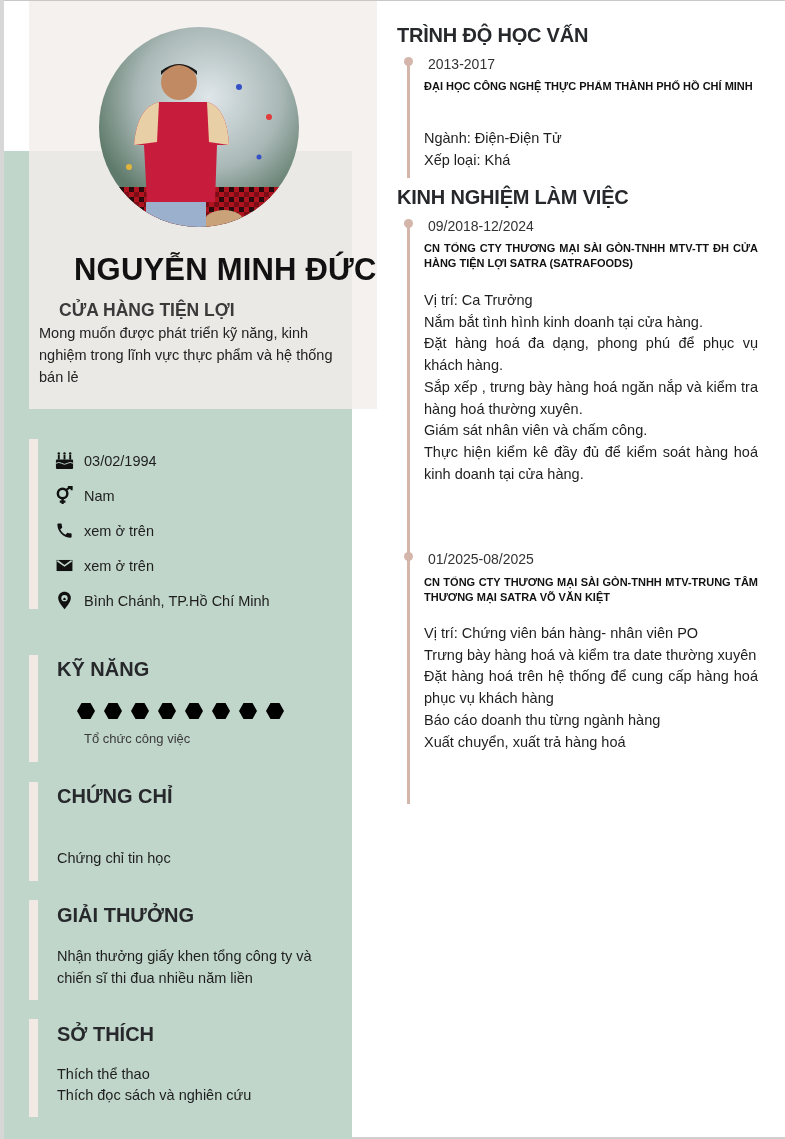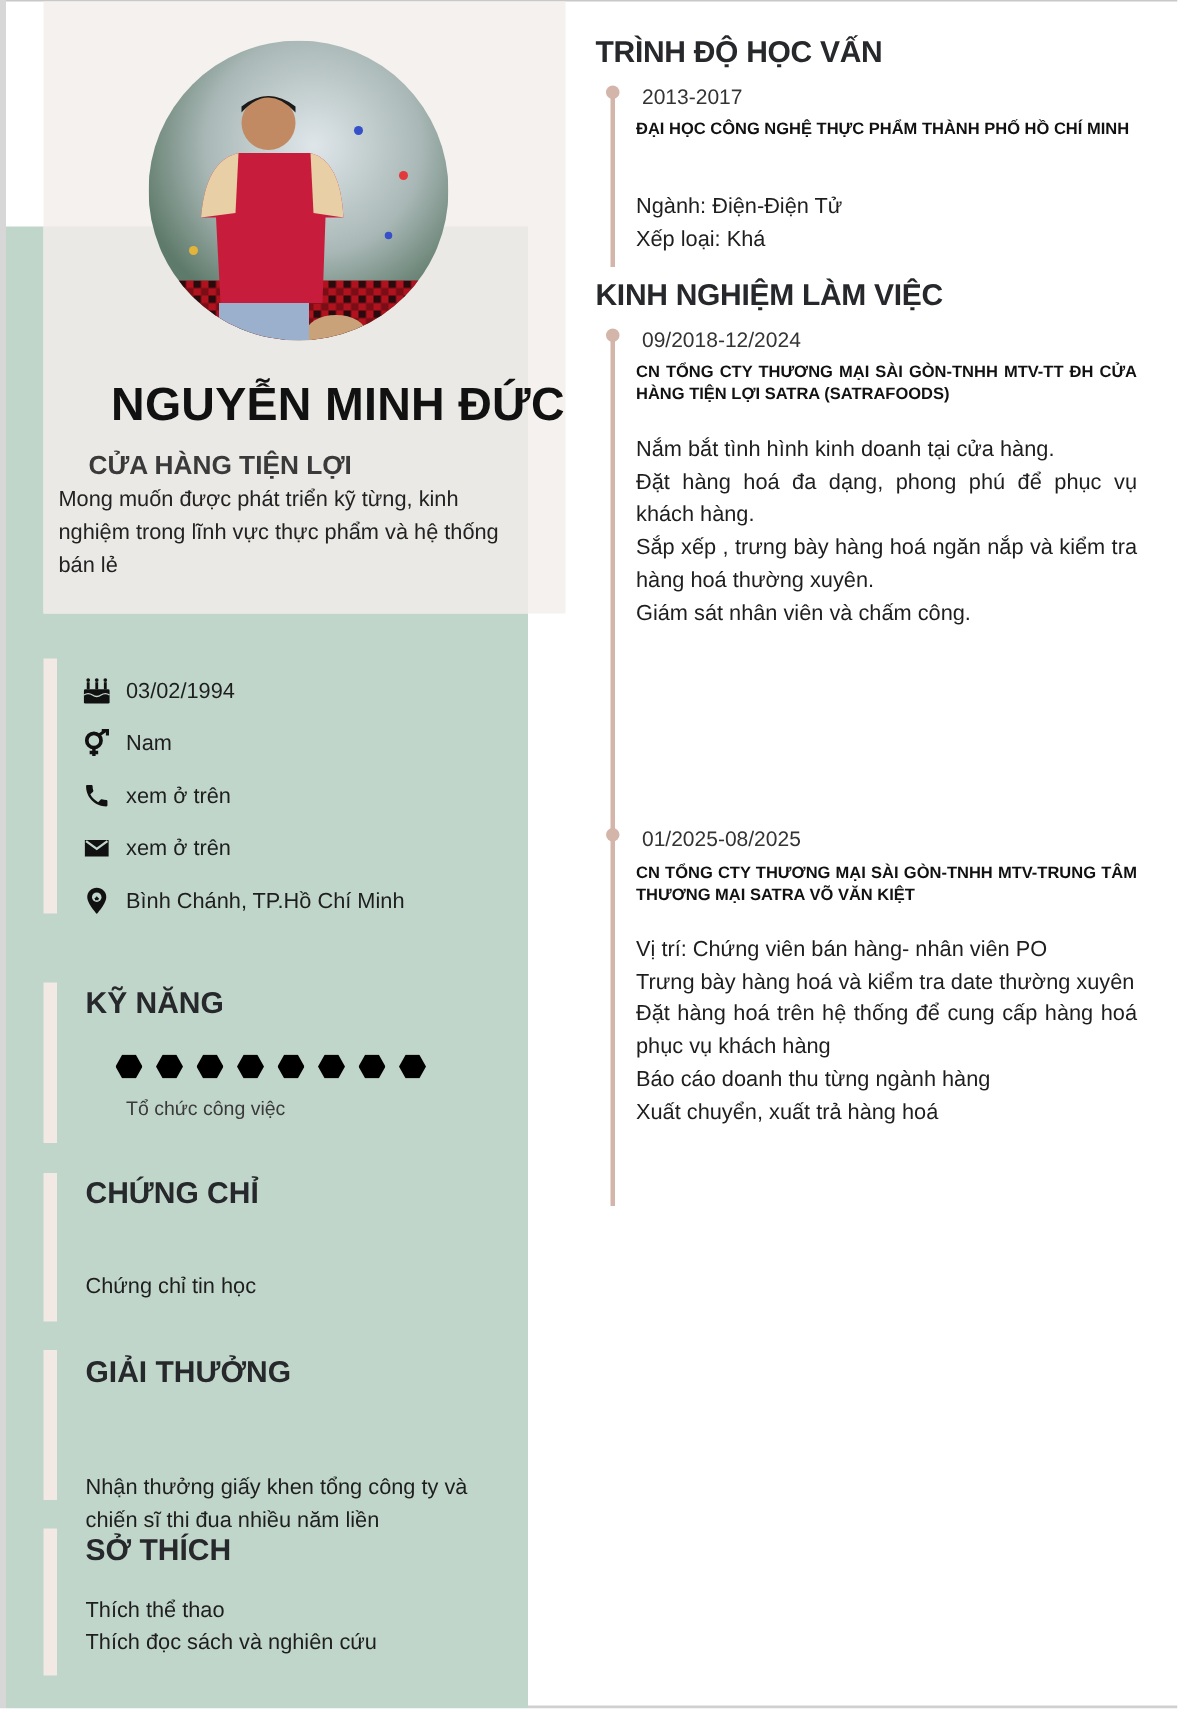--- a/index.html
+++ b/index.html
@@ -81,21 +81,21 @@
     <path d="M35 118 Q38 80 60 75 L108 75 Q128 80 130 118 L118 118 L116 175 L48 175 L45 118 Z" fill="#c81c3c"></path>
     <path d="M35 118 Q38 80 60 75 L58 115 Z" fill="#e8cfa6"></path>
     <path d="M130 118 Q128 80 108 75 L110 115 Z" fill="#e8cfa6"></path>
     <circle cx="80" cy="55" r="18" fill="#c28a62"></circle>
     <path d="M62 48 Q80 28 98 48 L98 44 Q80 30 62 44 Z" fill="#1a1a1a"></path>
   </svg>
 </div>
 
 <div class="name">NGUYỄN MINH ĐỨC</div>
 <div class="job-title">CỬA HÀNG TIỆN LỢI</div>
-<div class="objective">Mong muốn được phát triển kỹ từng, kinh nghiệm trong lĩnh vực thực phẩm và hệ thống bán lẻ</div>
+<div class="objective">Mong muốn được phát triển kỹ năng, kinh nghiệm trong lĩnh vực thực phẩm và hệ thống bán lẻ</div>
 
 <div class="section-bar" style="top:439px;height:170px;"></div>
 <div class="contact">
   <div class="contact-row">
     <span class="contact-icon">
       <svg width="19" height="19" viewBox="0 0 20 20">
           <rect x="1" y="9" width="18" height="10" rx="1" fill="#111"></rect>
           <rect x="3" y="4" width="2" height="5" fill="#111"></rect>
           <rect x="9" y="4" width="2" height="5" fill="#111"></rect>
           <rect x="15" y="4" width="2" height="5" fill="#111"></rect>
@@ -159,21 +159,21 @@
   <span class="hex"></span>
 </div>
 <div class="skill-name">Tổ chức công việc</div>
 
 <div class="section-bar" style="top:782px;height:99px;"></div>
 <div class="side-heading" style="top:785px;">CHỨNG CHỈ</div>
 <div class="side-text" style="top:848px;">Chứng chỉ tin học</div>
 
 <div class="section-bar" style="top:900px;height:100px;"></div>
 <div class="side-heading" style="top:904px;">GIẢI THƯỞNG</div>
-<div class="side-text" style="top:945px;width:270px;line-height:22px;margin-top:36px;">Nhận thưởng giấy khen tổng công ty và chiến sĩ thi đua nhiều năm liền</div>
+<div class="side-text" style="top:945px;width:270px;line-height:22px;">Nhận thưởng giấy khen tổng công ty và chiến sĩ thi đua nhiều năm liền</div>
 
 <div class="section-bar" style="top:1019px;height:98px;"></div>
 <div class="side-heading" style="top:1023px;">SỞ THÍCH</div>
 <div class="side-text" style="top:1064px;">Thích thể thao</div>
 <div class="side-text" style="top:1085px;">Thích đọc sách và nghiên cứu</div>
 
 <div class="right-heading" style="top:24px;">TRÌNH ĐỘ HỌC VẤN</div>
 <div class="timeline-line" style="top:60px;height:118px;"></div>
 <div class="timeline-dot" style="top:57px;"></div>
 <div class="tl-date" style="top:56px;">2013-2017</div>
@@ -183,24 +183,26 @@
   <div>Xếp loại: Khá</div>
 </div>
 
 <div class="right-heading" style="top:186px;">KINH NGHIỆM LÀM VIỆC</div>
 <div class="timeline-line" style="top:222px;height:582px;"></div>
 
 <div class="timeline-dot" style="top:219px;"></div>
 <div class="tl-date" style="top:218px;">09/2018-12/2024</div>
 <div class="tl-org" style="top:241px;">CN TỔNG CTY THƯƠNG MẠI SÀI GÒN-TNHH MTV-TT ĐH CỬA HÀNG TIỆN LỢI SATRA (SATRAFOODS)</div>
 <div class="tl-lines" style="top:290px;">
+  <div>Vị trí: Ca Trưởng</div>
   <div>Nắm bắt tình hình kinh doanh tại cửa hàng.</div>
   <div>Đặt hàng hoá đa dạng, phong phú để phục vụ khách hàng.</div>
   <div>Sắp xếp , trưng bày hàng hoá ngăn nắp và kiểm tra hàng hoá thường xuyên.</div>
   <div>Giám sát nhân viên và chấm công.</div>
+  <div>Thực hiện kiểm kê đầy đủ để kiểm soát hàng hoá kinh doanh tại cửa hàng.</div>
 </div>
 
 <div class="timeline-dot" style="top:552px;"></div>
 <div class="tl-date" style="top:551px;">01/2025-08/2025</div>
 <div class="tl-org" style="top:575px;">CN TỔNG CTY THƯƠNG MẠI SÀI GÒN-TNHH MTV-TRUNG TÂM THƯƠNG MẠI SATRA VÕ VĂN KIỆT</div>
 <div class="tl-lines" style="top:623px;">
   <div>Vị trí: Chứng viên bán hàng- nhân viên PO</div>
   <div>Trưng bày hàng hoá và kiểm tra date thường xuyên</div>
   <div>Đặt hàng hoá trên hệ thống để cung cấp hàng hoá phục vụ khách hàng</div>
   <div>Báo cáo doanh thu từng ngành hàng</div>

